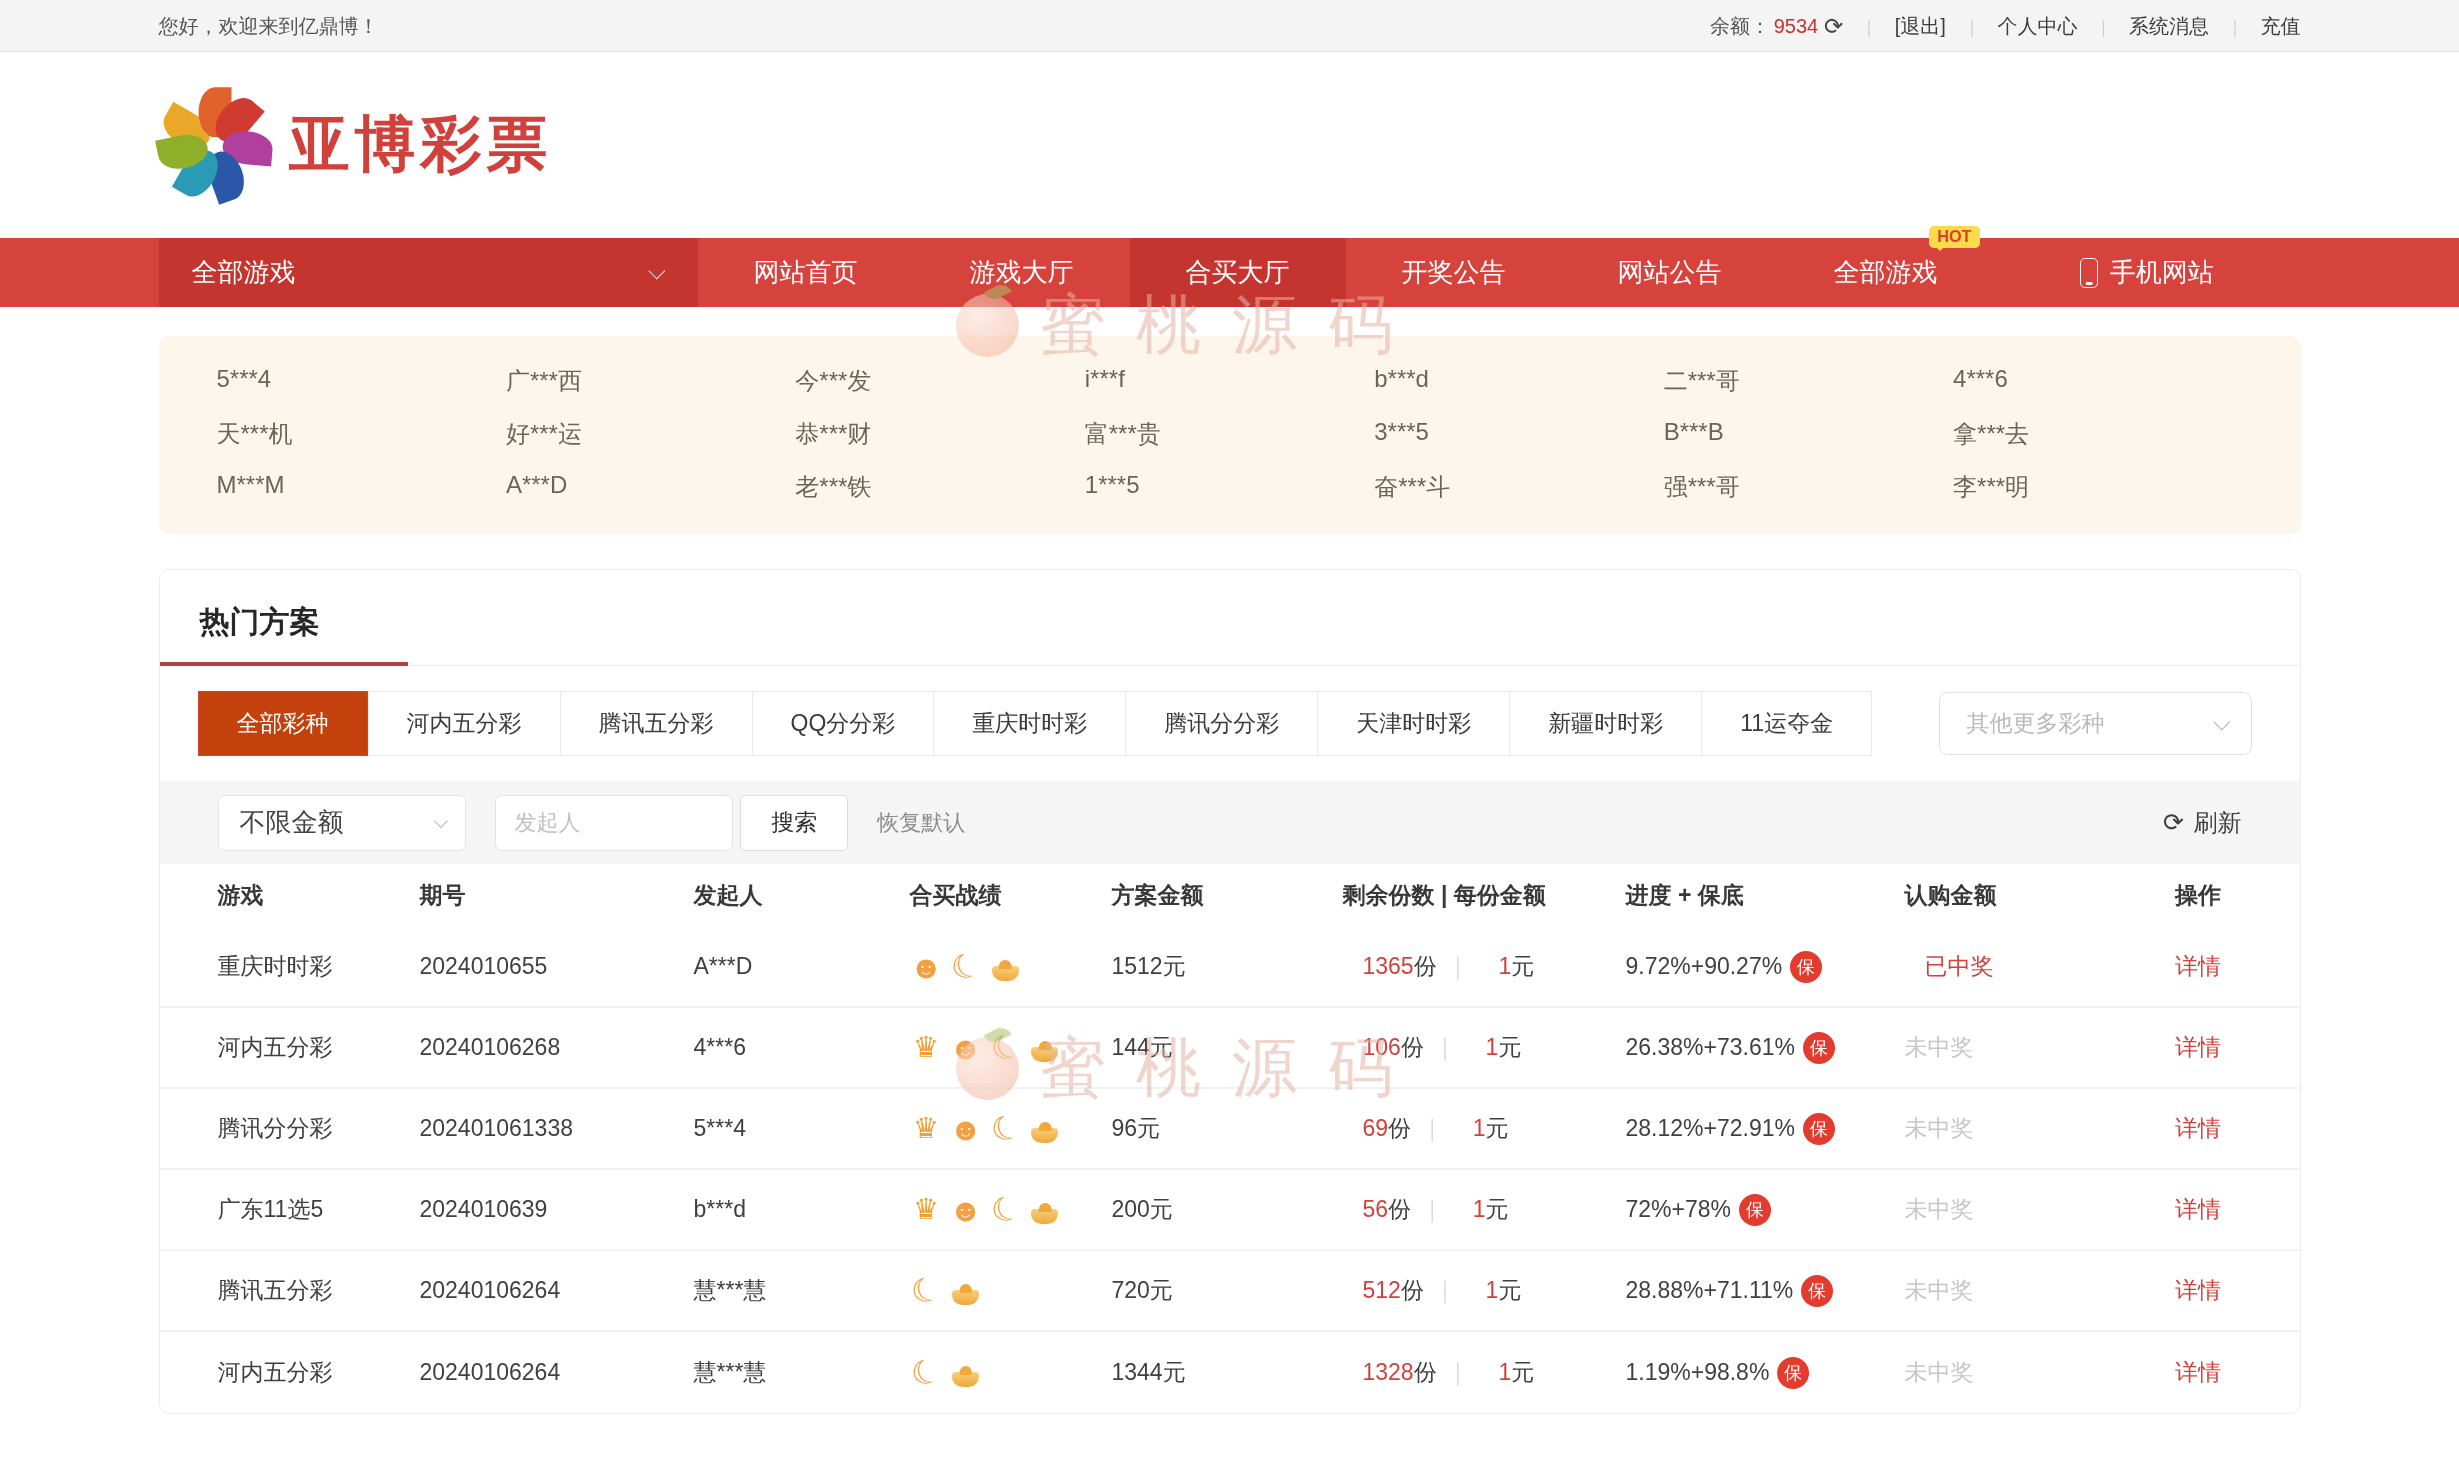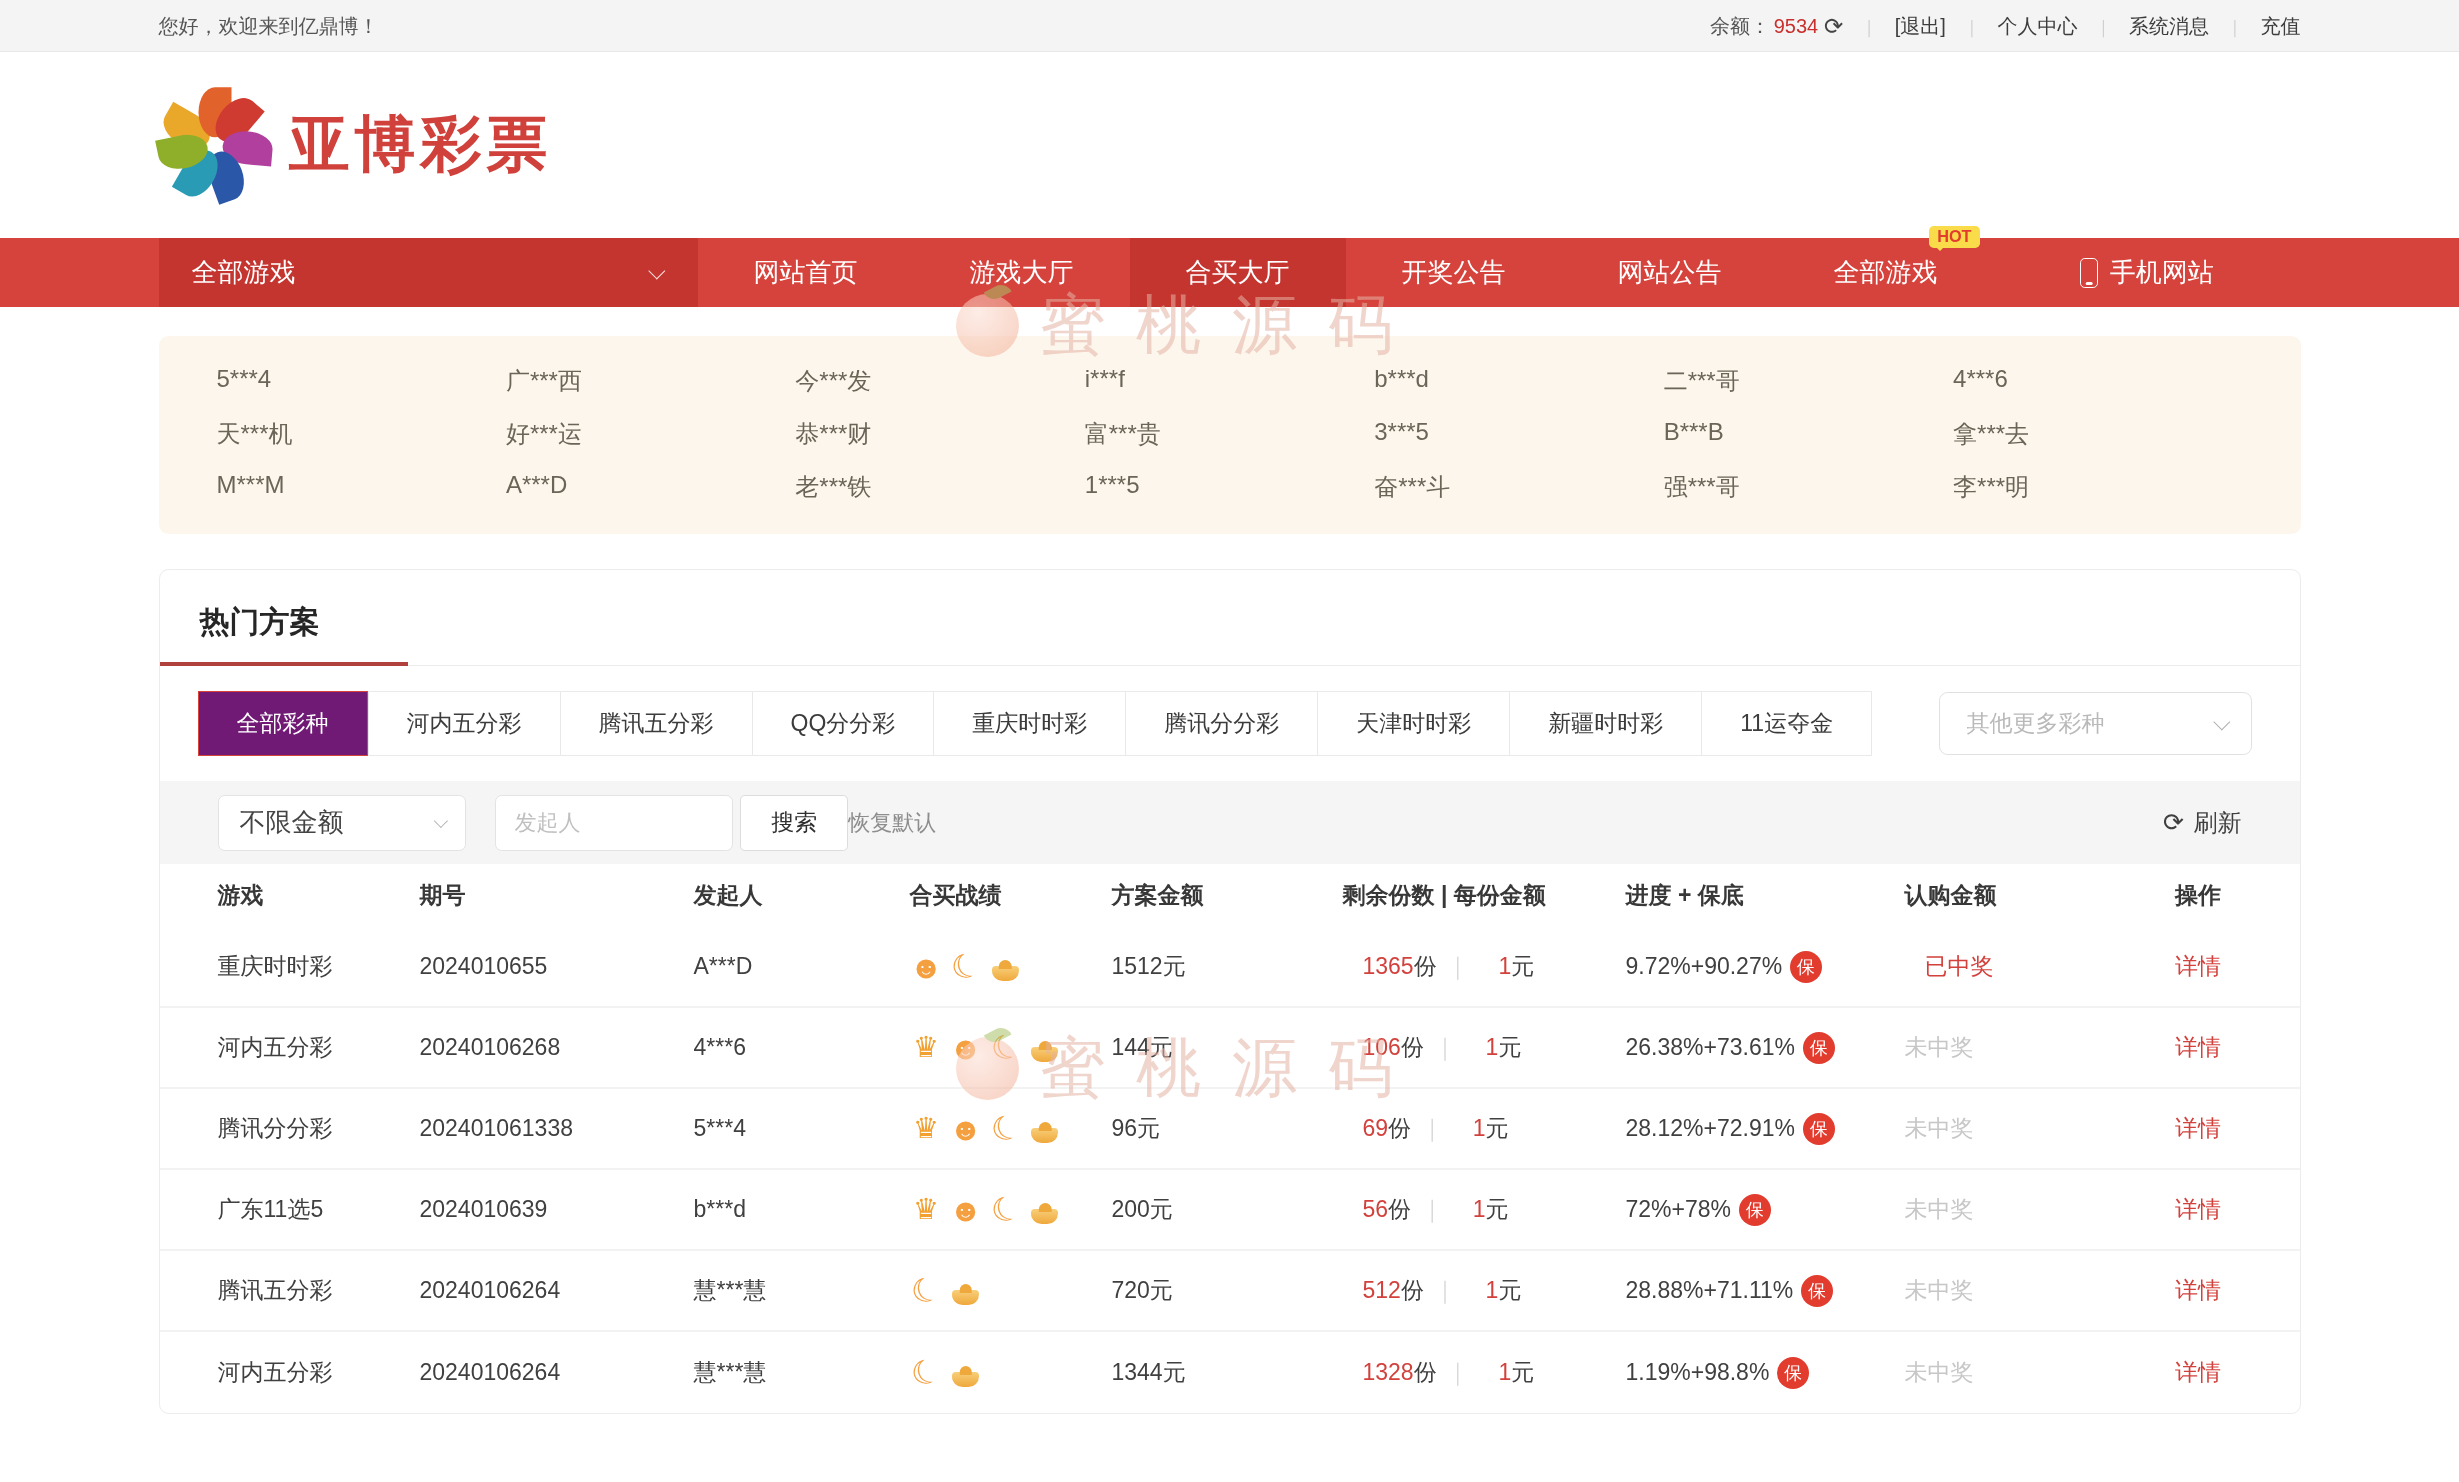--- a/index.html
+++ b/index.html
@@ -79,38 +79,38 @@
   
   .plans-panel { margin-top:35px; background:#fff; border:1px solid #ececec; border-radius:9.6px; overflow:hidden; }
   .panel-head { border-bottom:1px solid #ececec; padding-top:21px; }
   .panel-title { display:inline-block; font-size:30px; font-weight:bold; color:#262626;
     padding:11.5px 88px 19px 40px; border-bottom:4.8px solid #b0413c; margin-bottom:-1px; }
 
   .tabs-row { display:flex; align-items:center; margin:25px 48px 0 38px; }
   .tab { height:65px; display:flex; align-items:center; padding:0 38px; font-size:23px; color:#3c3c3c;
     background:#fff; border:1px solid #e9e9e9; border-left:none; cursor:pointer; white-space:nowrap; }
   .tab:nth-child(2) { border-left:1px solid #e9e9e9; }
-  .tab.active { background:#701a75; color:#fff; border-color:#d6423c; border-left:1px solid #d6423c; }
+  .tab.active { background:#c2410c; color:#fff; border-color:#d6423c; border-left:1px solid #d6423c; }
   .more-select { margin-left:auto; width:313px; height:63px; border:1px solid #e0e0e0; border-radius:8.6px;
     display:flex; align-items:center; padding:0 25px 0 27px; font-size:23px; color:#b9b9b9; cursor:pointer; }
   .more-select .chev { margin-left:auto; color:#b0b0b0; }
 
   .filter-bar { margin-top:25px; background:#f5f5f6; height:83px; display:flex; align-items:center;
     padding:0 58px; }
   .amount-select { width:248px; height:56px; background:#fff; border:1px solid #e3e3e3; border-radius:6.7px;
     display:flex; align-items:center; padding:0 21px; font-size:26px; color:#444; cursor:pointer; }
   .amount-select .chev { margin-left:auto; color:#b5b5b5; width:9.6px; height:9.6px; }
   .initiator-input { width:238px; height:56px; margin-left:29px; background:#fff; border:1px solid #e3e3e3;
     border-radius:6.7px; padding:0 19px; font-size:22px; color:#444; outline:none;
     font-family:"Liberation Sans","DejaVu Sans",sans-serif; }
   .initiator-input::placeholder { color:#c0c0c0; }
   .search-btn { width:108px; height:56px; margin-left:7.7px; background:#fff; border:1px solid #dcdcdc;
     border-radius:4.8px; font-size:23px; color:#2f2f2f; cursor:pointer;
     font-family:"Liberation Sans","DejaVu Sans",sans-serif; }
-  .reset-link { font-size:22px; color:#8d8d8d; cursor:pointer; }
+  .reset-link { margin-left:29px; font-size:22px; color:#8d8d8d; cursor:pointer; }
   .refresh-link { margin-left:auto; display:flex; align-items:center; font-size:24px; color:#3f3f3f; cursor:pointer; }
   .refresh-link .refresh-glyph { margin-right:9.6px; font-size:25px; color:#3f3f3f; }
 
   
   .t-grid { display:grid; grid-template-columns:202px 274px 216px 202px 231px 283px 279px 250px 1fr;
     align-items:center; padding:0 58px; }
   .t-header { height:63px; font-size:23px; font-weight:bold; color:#383838; }
   .t-header .cell.op, .t-row .cell.op { text-align:center; }
   .t-row { height:81px; border-bottom:2.9px solid #f2f2f2; font-size:23px; color:#404040; }
   .t-row:last-child { border-bottom:none; }

